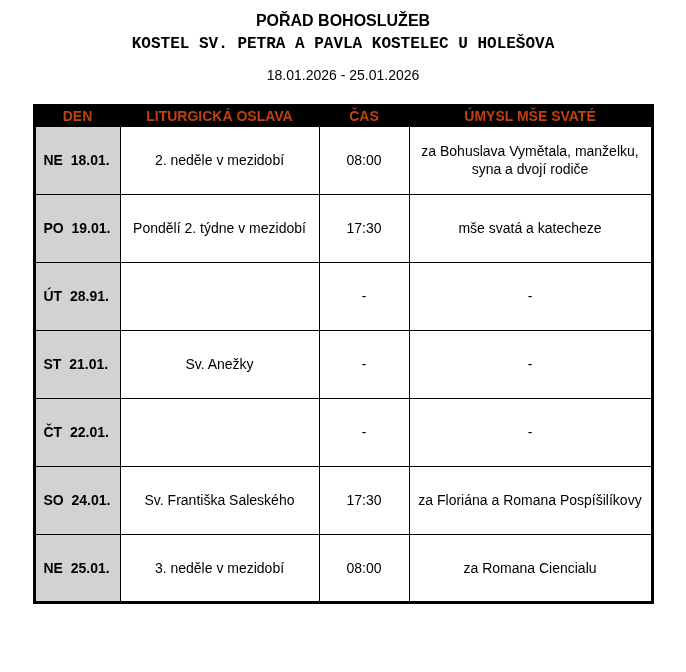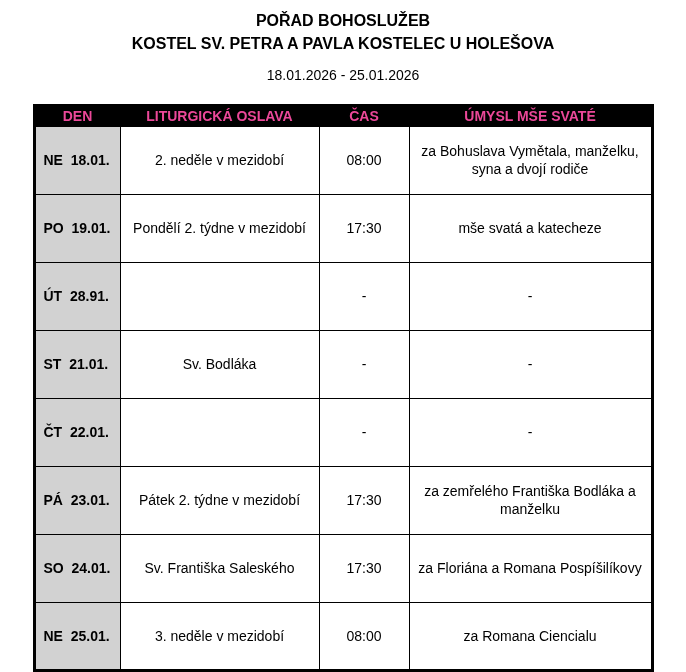--- a/index.html
+++ b/index.html
@@ -6,37 +6,37 @@
   html, body {
     margin: 0;
     padding: 0;
     background: #ffffff;
     width: 686px;
     font-family: "Liberation Sans", sans-serif;
     color: #000;
   }
   .doc-header { text-align: center; padding-top: 11px; }
   .doc-title   { font-size: 16px; font-weight: bold; line-height: 1.25; }
-  .doc-subtitle{ font-size: 16px; font-weight: bold; line-height: 1.25; margin-top: 3px; }
+  .doc-subtitle{ font-size: 16px; font-weight: bold; line-height: 1.25; margin-top: 3px; font-family: Liberation Mono, monospace; }
   .doc-dates   { font-size: 14px; line-height: 1.2; margin-top: 13px; }
 
   table.schedule {
     border-collapse: collapse;
     table-layout: fixed;
     width: 618px;
     margin: 20px auto 12px auto;
     border: 3px solid #000;
   }
   .schedule th, .schedule td {
     border: 1px solid #000;
     overflow: hidden;
   }
   .schedule th {
     background: #000000;
-    color: #ec4899;
+    color: #c2410c;
     font-size: 14px;
     font-weight: bold;
     height: 21px;
     padding: 1px 2px;
     text-align: center;
   }
   .schedule td {
     font-size: 14px;
     text-align: center;
     vertical-align: middle;
@@ -93,35 +93,29 @@
       <td class="umysl">mše svatá a katecheze</td>
     </tr>
     <tr class="data">
       <td class="den">ÚT  28.91.</td>
       <td class="oslava"></td>
       <td class="cas">-</td>
       <td class="umysl">-</td>
     </tr>
     <tr class="data">
       <td class="den">ST  21.01.</td>
-      <td class="oslava">Sv. Bodláka</td>
+      <td class="oslava">Sv. Anežky</td>
       <td class="cas">-</td>
       <td class="umysl">-</td>
     </tr>
     <tr class="data">
       <td class="den">ČT  22.01.</td>
       <td class="oslava"></td>
       <td class="cas">-</td>
       <td class="umysl">-</td>
-    </tr>
-    <tr class="data">
-      <td class="den">PÁ  23.01.</td>
-      <td class="oslava">Pátek 2. týdne v mezidobí</td>
-      <td class="cas">17:30</td>
-      <td class="umysl">za zemřelého Františka Bodláka a manželku</td>
     </tr>
     <tr class="data">
       <td class="den">SO  24.01.</td>
       <td class="oslava">Sv. Františka Saleského</td>
       <td class="cas">17:30</td>
       <td class="umysl">za Floriána a Romana Pospíšilíkovy</td>
     </tr>
     <tr class="data">
       <td class="den">NE  25.01.</td>
       <td class="oslava">3. neděle v mezidobí</td>

